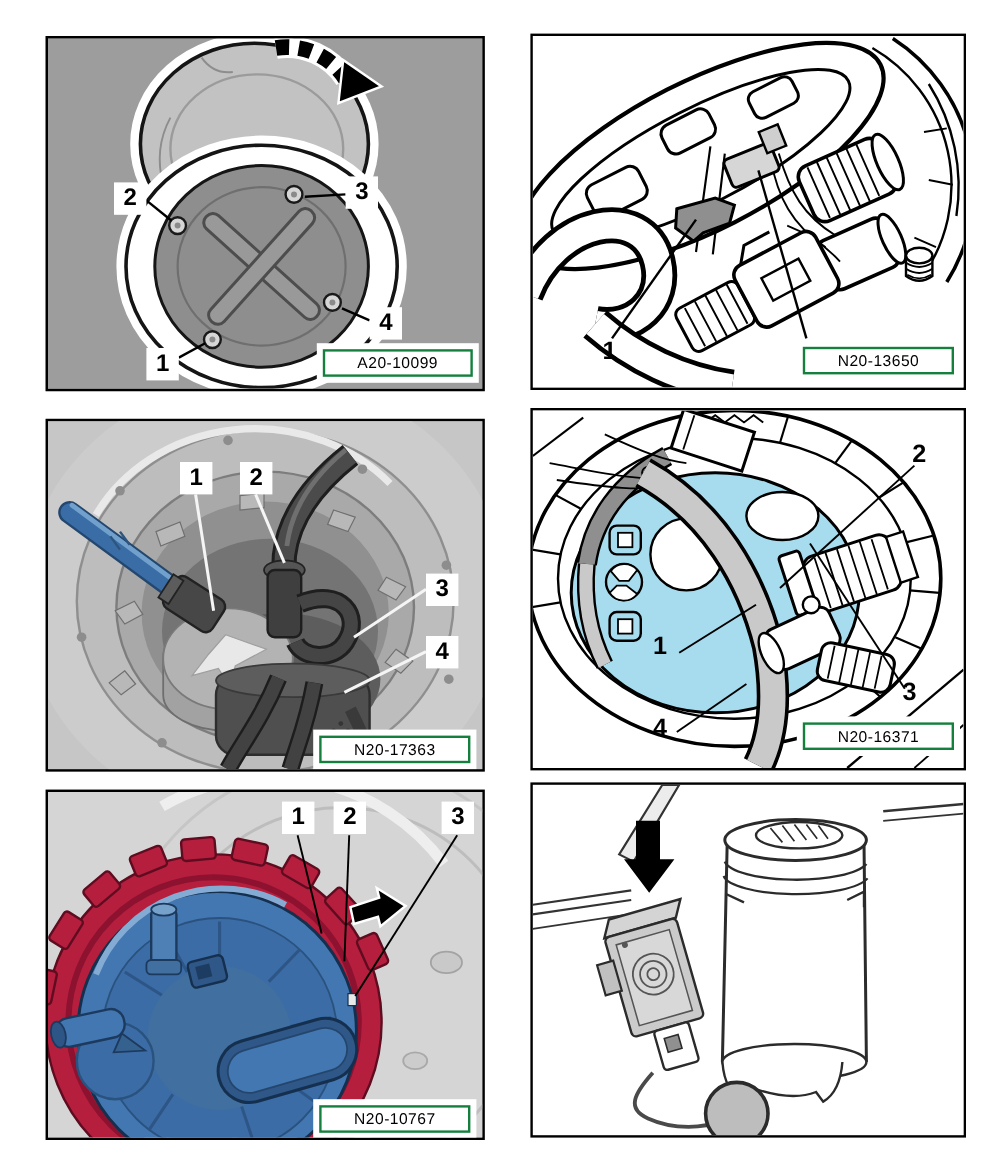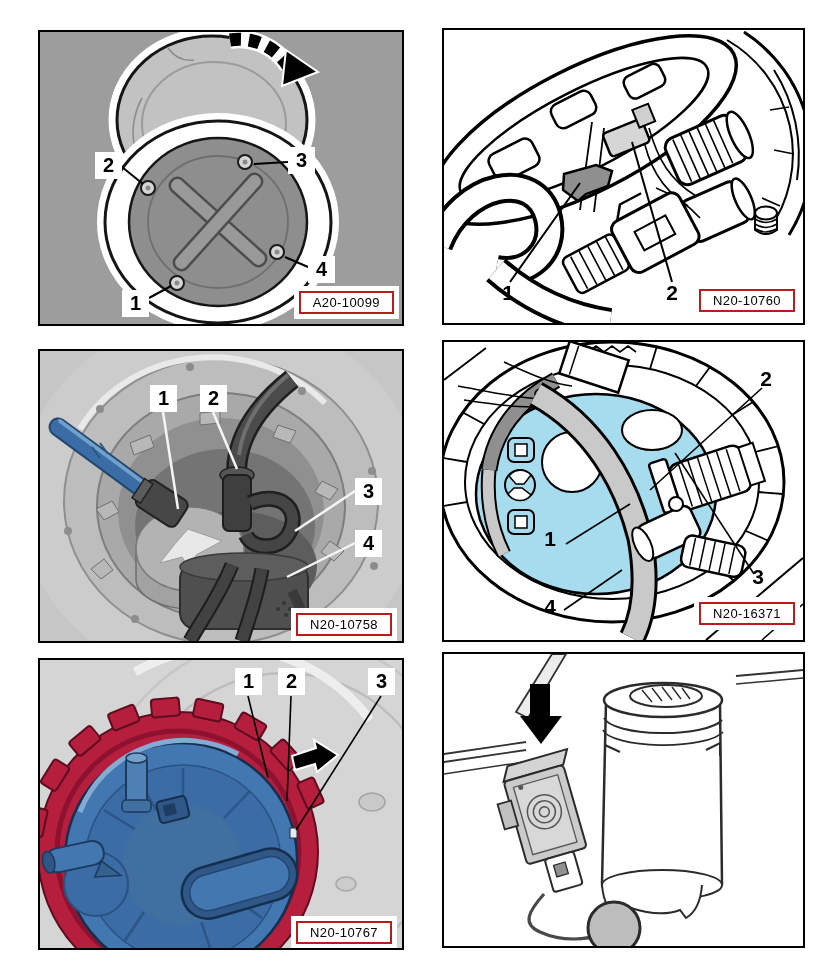--- a/index.html
+++ b/index.html
@@ -2,21 +2,21 @@
 <html><head>
 <meta charset="utf-8">
 <style>
   html,body{margin:0;padding:0;background:#ffffff;}
   .page{position:relative;width:824px;height:970px;background:#ffffff;font-family:"Liberation Sans",sans-serif;overflow:hidden;}
   .panel{position:absolute;margin:0;border:2px solid #000;box-sizing:border-box;overflow:hidden;}
   .panel svg{position:absolute;left:0;top:0;display:block;}
   .callout{position:absolute;color:#000;font-weight:bold;font-family:"Liberation Sans",sans-serif;}
   .callout.boxed{width:27px;height:27px;line-height:27px;text-align:center;background:#ffffff;font-size:20px;}
   .callout.plain{font-size:21px;line-height:22px;}
-  .ref-label{position:absolute;background:#ffffff;border:2px solid #b91c1c;box-shadow:0 0 0 5px #ffffff;padding:1px 12px;font-size:13px;line-height:17px;letter-spacing:0.4px;color:#000;font-family:"Liberation Sans",sans-serif;white-space:nowrap;}
+  .ref-label{position:absolute;background:#ffffff;border:2px solid #15803d;box-shadow:0 0 0 5px #ffffff;padding:1px 27px;font-size:13px;line-height:17px;letter-spacing:0.4px;color:#000;font-family:"Liberation Sans",sans-serif;white-space:nowrap;}
   
   .bg-dark-gray{background:#9d9d9d;}
   .bg-photo-gray{background:#c6c6c6;}
   .bg-render-gray{background:#d5d5d5;}
   .bg-white{background:#ffffff;}
 </style>
 </head>
 <body>
 
 <div class="page">
@@ -140,21 +140,21 @@
         <ellipse cx="322" cy="183" rx="11" ry="6.5" fill="#ffffff" stroke="#000000" stroke-width="2"></ellipse>
         <path d="M 311,189 q 11,7 22,0 M 311,194 q 11,7 22,0 M 312,199 q 10,6 20,0" fill="none" stroke="#000000" stroke-width="1.5"></path>
       </g>
       <g stroke="#000000" stroke-width="2">
         <line x1="66" y1="252" x2="136" y2="153"></line>
         <line x1="228" y1="252" x2="188" y2="112"></line>
       </g>
     </svg>
     <div class="callout plain" style="left:54px;top:252px;width:20px;text-align:center;">1</div>
     <div class="callout plain" style="left:218px;top:252px;width:20px;text-align:center;">2</div>
-    <div class="ref-label" style="right:8px;bottom:11px;">N20-10760</div>
+    <div class="ref-label" style="right:8px;bottom:11px;">N20-13650</div>
   </figure>
 
   <figure class="panel bg-photo-gray" style="left:38px;top:349px;width:366px;height:294px;">
     <svg width="362" height="290" viewBox="0 0 362 290">
       <rect x="0" y="0" width="362" height="290" fill="#c6c6c6"></rect>
       <g>
         <ellipse cx="181" cy="148" rx="202" ry="186" fill="#cccccc"></ellipse>
         <ellipse cx="181" cy="150" rx="157" ry="143" fill="#bdbdbd" stroke="#8f8f8f" stroke-width="2"></ellipse>
         <path d="M 40,78 A 150,135 0 0 1 285,52" stroke="#e9e9e9" stroke-width="6" fill="none"></path>
         <g fill="#8d8d8d">
@@ -228,21 +228,21 @@
         <line x1="123" y1="61" x2="138" y2="158"></line>
         <line x1="173" y1="61" x2="197" y2="118"></line>
         <line x1="315" y1="140" x2="255" y2="180"></line>
         <line x1="315" y1="192" x2="247" y2="226"></line>
       </g>
     </svg>
     <div class="callout boxed" style="left:110px;top:34px;">1</div>
     <div class="callout boxed" style="left:160px;top:34px;">2</div>
     <div class="callout boxed" style="left:315px;top:127px;">3</div>
     <div class="callout boxed" style="left:315px;top:179px;">4</div>
-    <div class="ref-label" style="right:10px;bottom:5px;">N20-10758</div>
+    <div class="ref-label" style="right:10px;bottom:5px;">N20-17363</div>
   </figure>
 
   <figure class="panel bg-white" style="left:442px;top:340px;width:363px;height:302px;">
     <svg width="359" height="298" viewBox="0 0 359 298">
       <rect x="0" y="0" width="359" height="298" fill="#ffffff"></rect>
       <g fill="none" stroke="#000000">
         <ellipse cx="168" cy="140" rx="172" ry="140" stroke-width="3"></ellipse>
         <ellipse cx="168" cy="140" rx="147" ry="117" stroke-width="2"></ellipse>
         <g stroke-width="1.8">
           <line x1="213" y1="4" x2="206" y2="27"></line>

